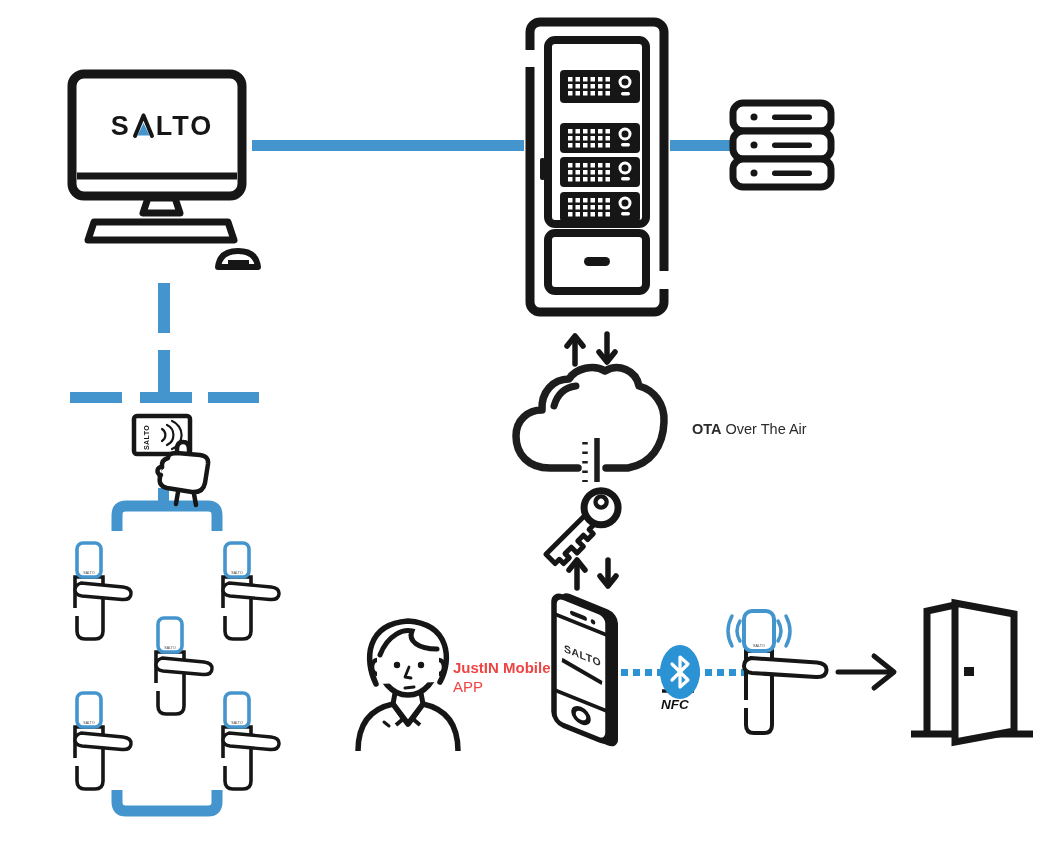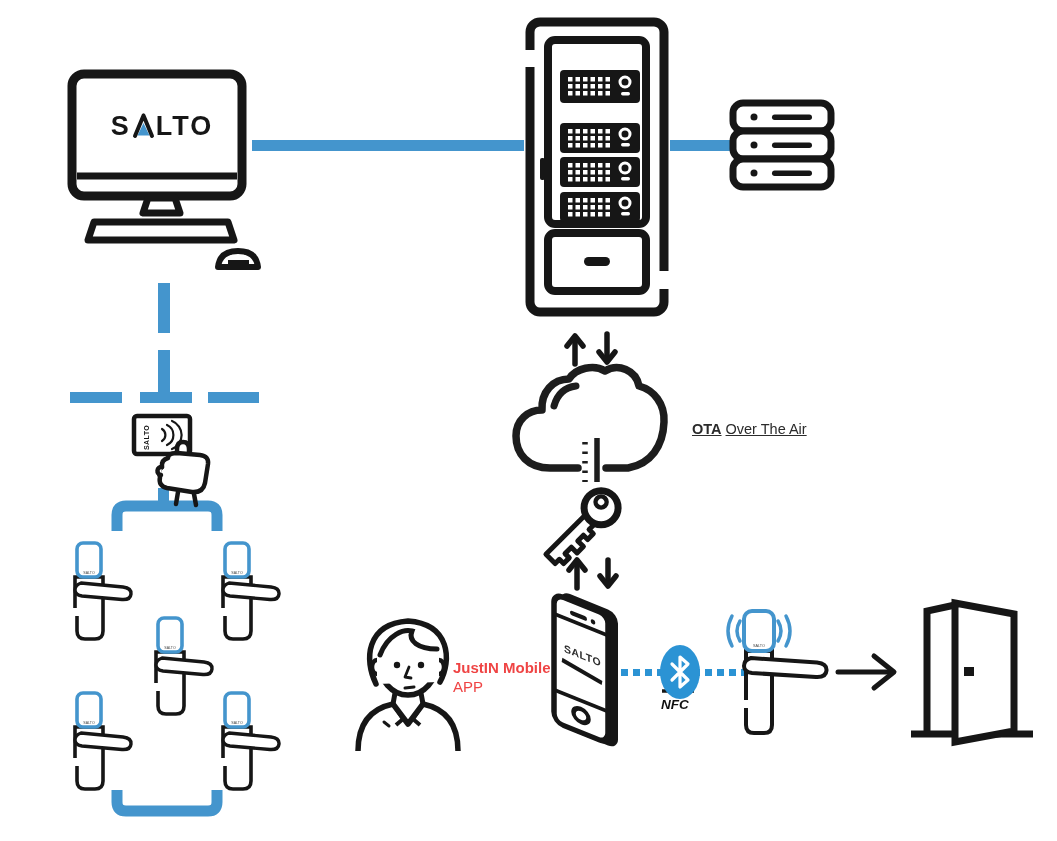--- a/index.html
+++ b/index.html
@@ -267,21 +267,21 @@
 
   <div class="abs" style="left:508px;top:360px;">
     <svg width="165" height="130" viewBox="0 0 165 130">
       <path d="M42,108 C20,108 8,94 8,76 C8,60 20,50 34,50 C33,32 45,19 61,19 C68,8 86,4 97,11 C110,3 128,10 131,26 C146,30 157,44 156,62 C155,86 143,104 120,108 L98,108 M70,108 L42,108" fill="none" stroke="#1d1d1d" stroke-width="7.5" stroke-linecap="round" stroke-linejoin="round"></path>
       <path d="M46,46 Q51,28 68,26" fill="none" stroke="#1d1d1d" stroke-width="7" stroke-linecap="round"></path>
       <line x1="77" y1="82" x2="77" y2="122" stroke="#1d1d1d" stroke-width="5.5" stroke-dasharray="2.5 7"></line>
       <line x1="89" y1="78" x2="89" y2="122" stroke="#1d1d1d" stroke-width="5.5"></line>
     </svg>
   </div>
 
-  <div class="abs ota" style="left:692px;top:421px;text-decoration:underline;">
+  <div class="abs ota" style="left:692px;top:421px;">
     <span style="font-weight:bold;">OTA</span><span class="rest">Over The Air</span>
   </div>
 
   <div class="abs" style="left:530px;top:508px;">
     <svg class="rot-key" width="104" height="46" viewBox="0 0 104 46">
       <path d="M10,14 L66,14 L66,27 L58,27 L58,33 L50,33 L50,27 L42,27 L42,35 L33,35 L33,27 L24,27 L24,33 L16,33 L16,27 L10,27 Z" fill="#fff" stroke="#161616" stroke-width="5" stroke-linejoin="round"></path>
       <circle cx="82" cy="20" r="17" fill="#fff" stroke="#161616" stroke-width="7"></circle>
       <circle cx="86" cy="16" r="5.5" fill="#fff" stroke="#161616" stroke-width="4.5"></circle>
     </svg>
   </div>

